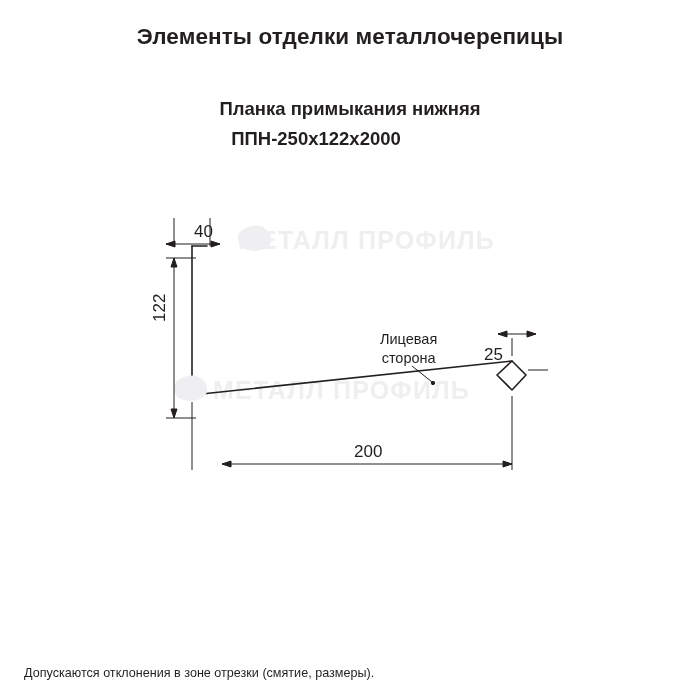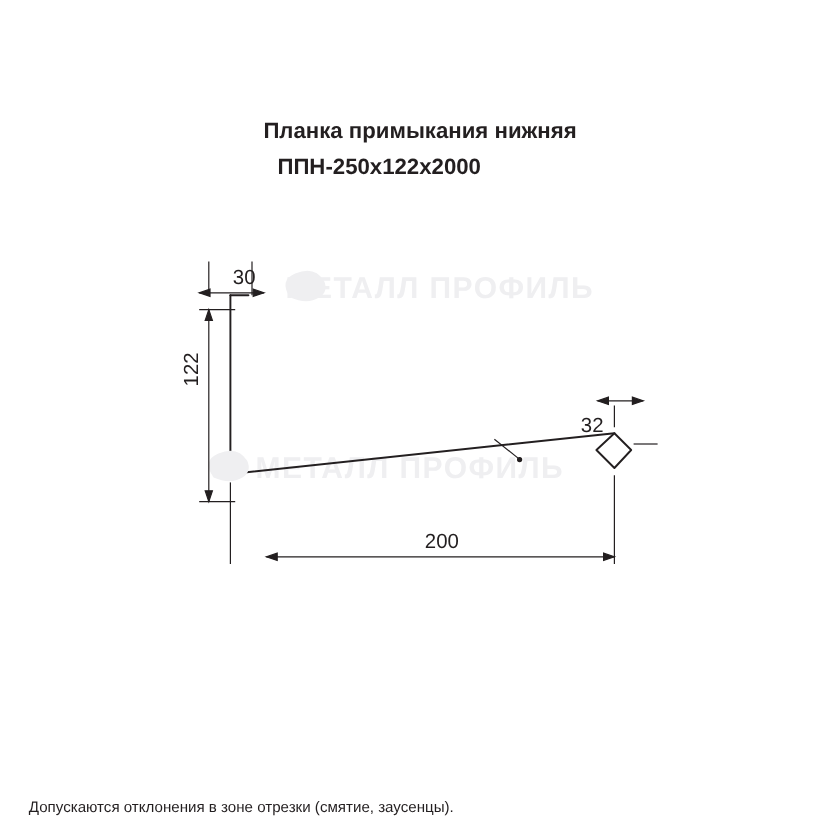--- a/index.html
+++ b/index.html
@@ -114,20 +114,21 @@
     font-size: 12.6px;
     line-height: 17px;
     color: #231f20;
   }
 </style>
 </head>
 <body>
 
 <div class="page">
 
+  <div class="title-main">Элементы отделки металлочерепицы</div>
   <div class="title-sub">Планка примыкания нижняя</div>
   <div class="title-code">ППН-250х122х2000</div>
 
   <div class="drawing">
 
     <div class="wm wm-1">МЕТАЛЛ ПРОФИЛЬ</div>
     <div class="wm wm-2">МЕТАЛЛ ПРОФИЛЬ</div>
 
     <svg class="diagram" width="700" height="360" viewBox="0 0 700 360">
       <g stroke="#231f20" fill="none" stroke-width="1.6" stroke-linecap="round" stroke-linejoin="round">
@@ -169,24 +170,28 @@
         <line x1="528" y1="200" x2="548" y2="200"></line>
         <line x1="498" y1="164" x2="536" y2="164"></line>
         <path d="M498,164 l9,-3 l0,6 z"></path>
         <path d="M536,164 l-9,-3 l0,6 z"></path>
 
         <line x1="412" y1="196" x2="432" y2="212"></line>
         <circle cx="433" cy="213" r="1.7"></circle>
       </g>
     </svg>
 
-    <div class="dim-label lbl-20">30</div>
+    <div class="dim-label lbl-20">40</div>
     <div class="dim-label lbl-122">122</div>
     <div class="dim-label lbl-250">200</div>
-    <div class="dim-label lbl-25">32</div>
+    <div class="dim-label lbl-25">25</div>
 
+    <div class="dim-label lbl-face">
+      <div>Лицевая</div>
+      <div>сторона</div>
+    </div>
   </div>
 
   <div class="footnotes">
-    <div>Допускаются отклонения в зоне отрезки (смятие, заусенцы).</div>
+    <div>Допускаются отклонения в зоне отрезки (смятие, размеры).</div>
   </div>
 
 </div>
 
 </body></html>

